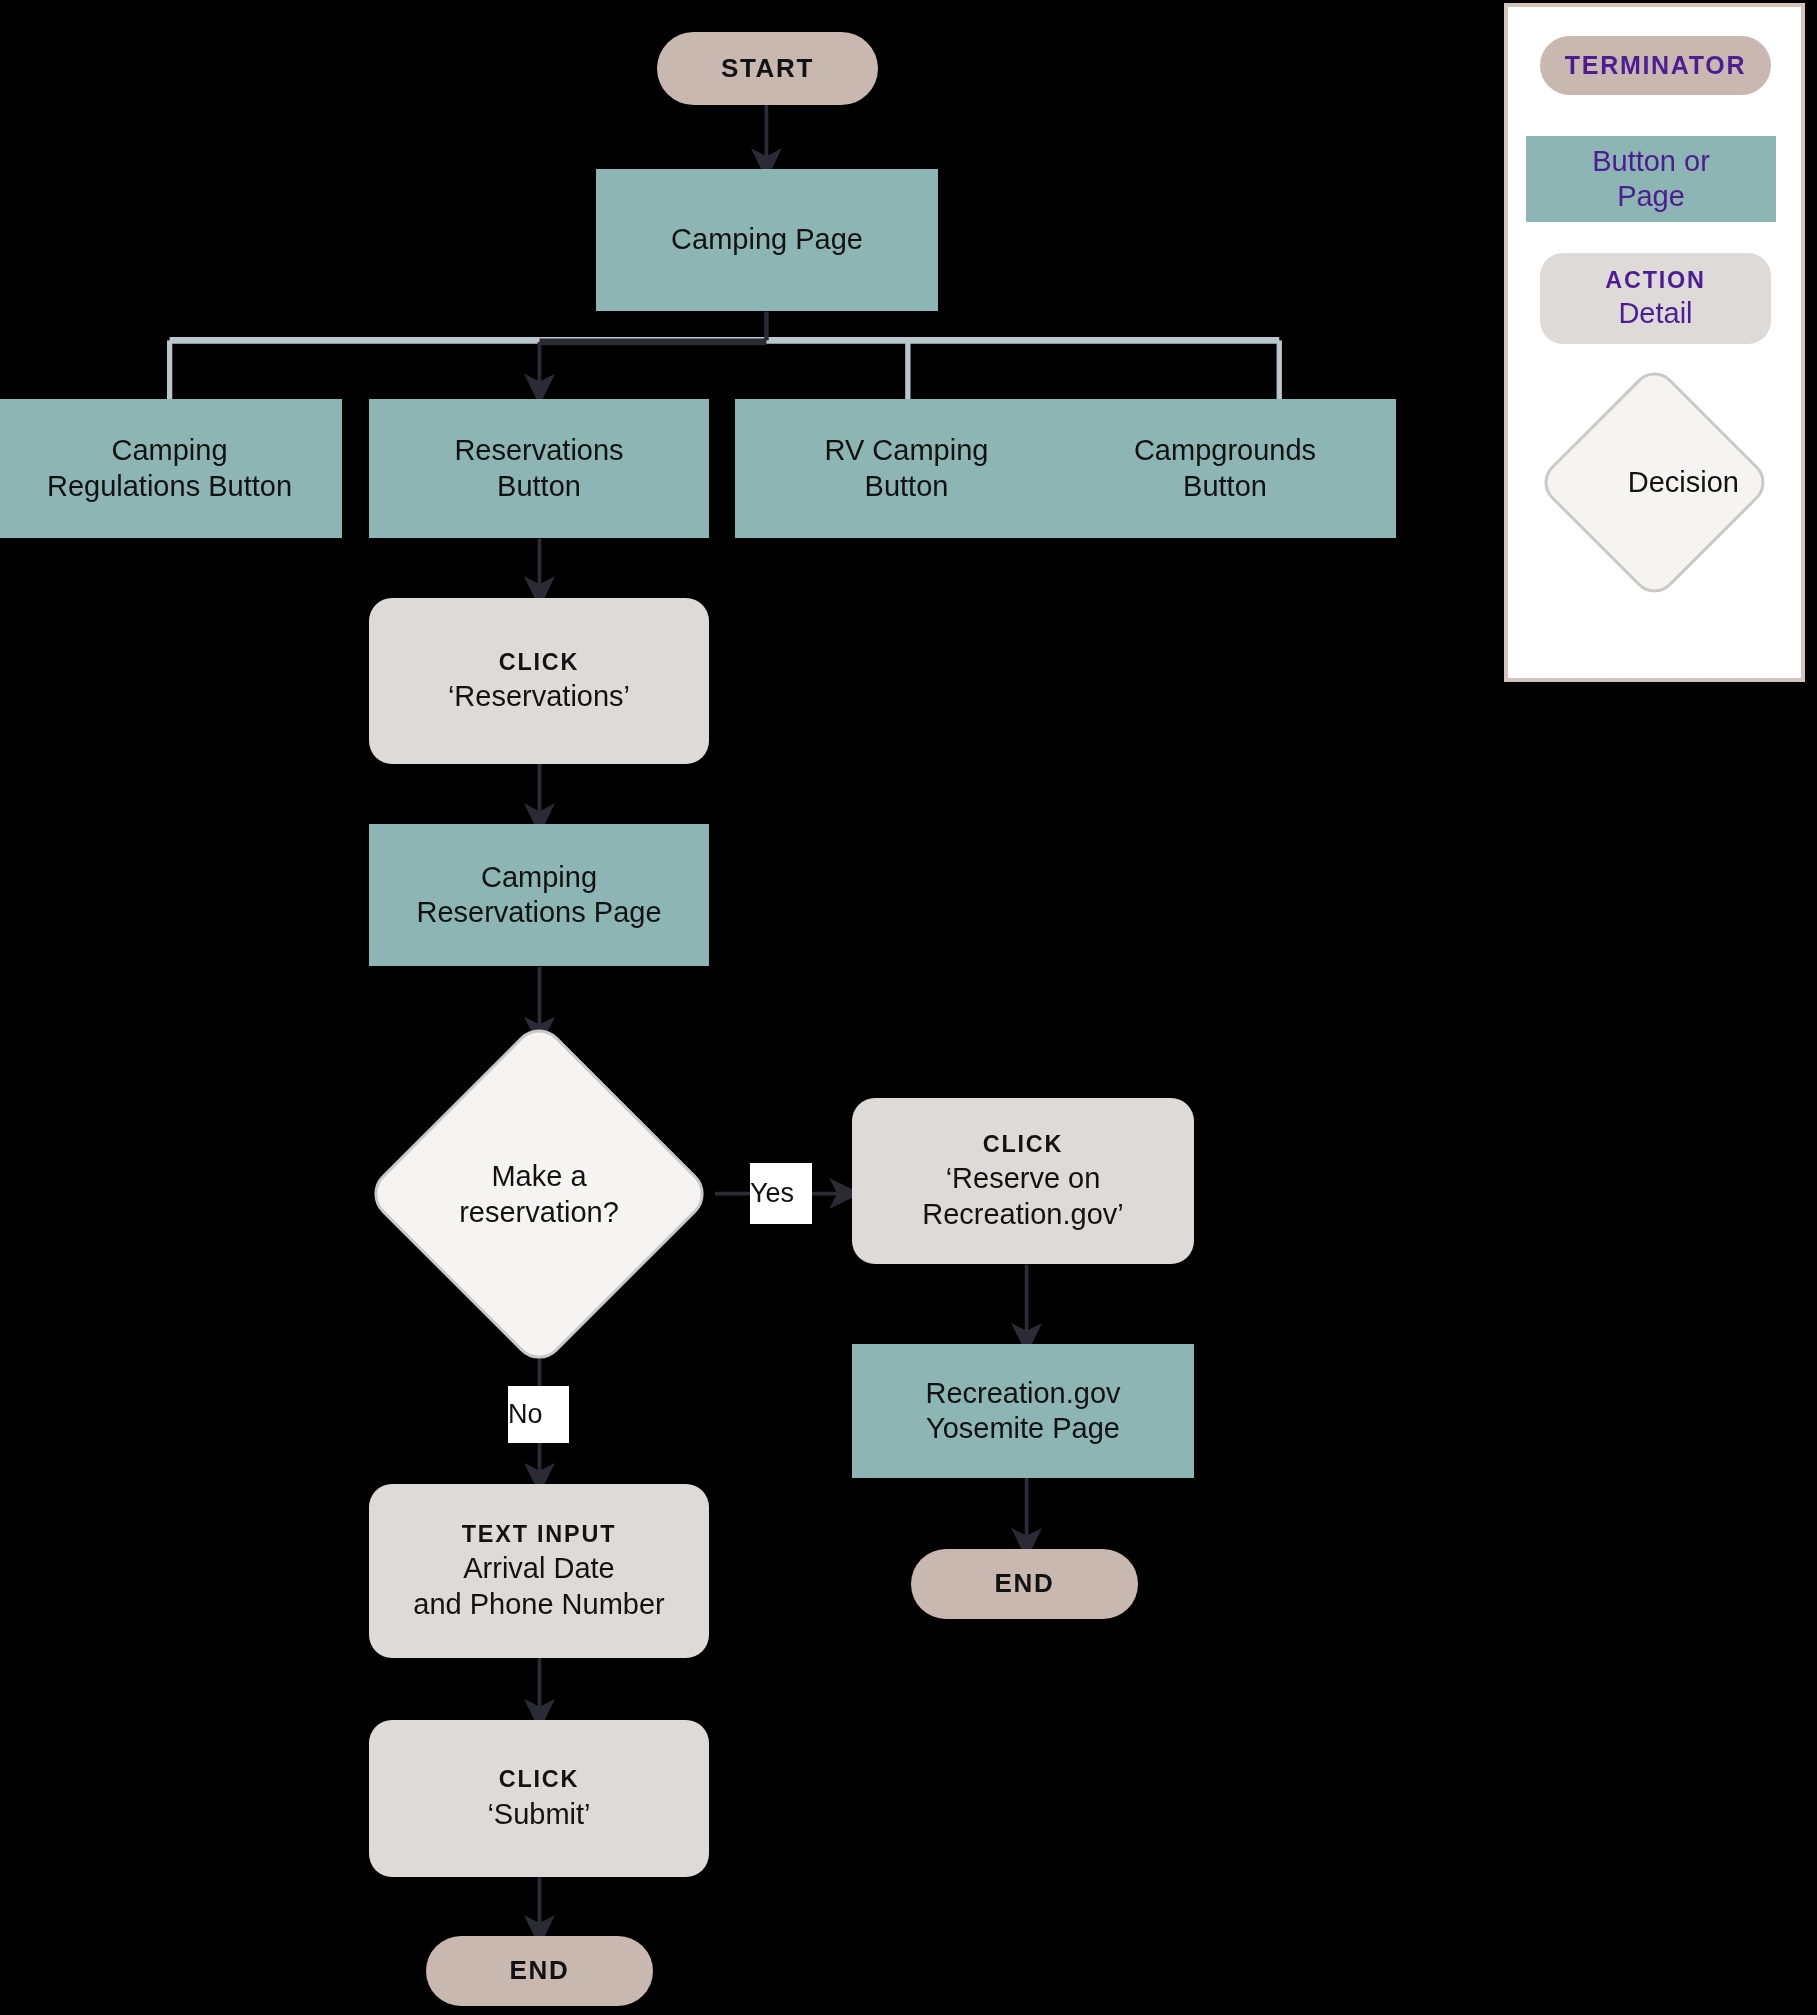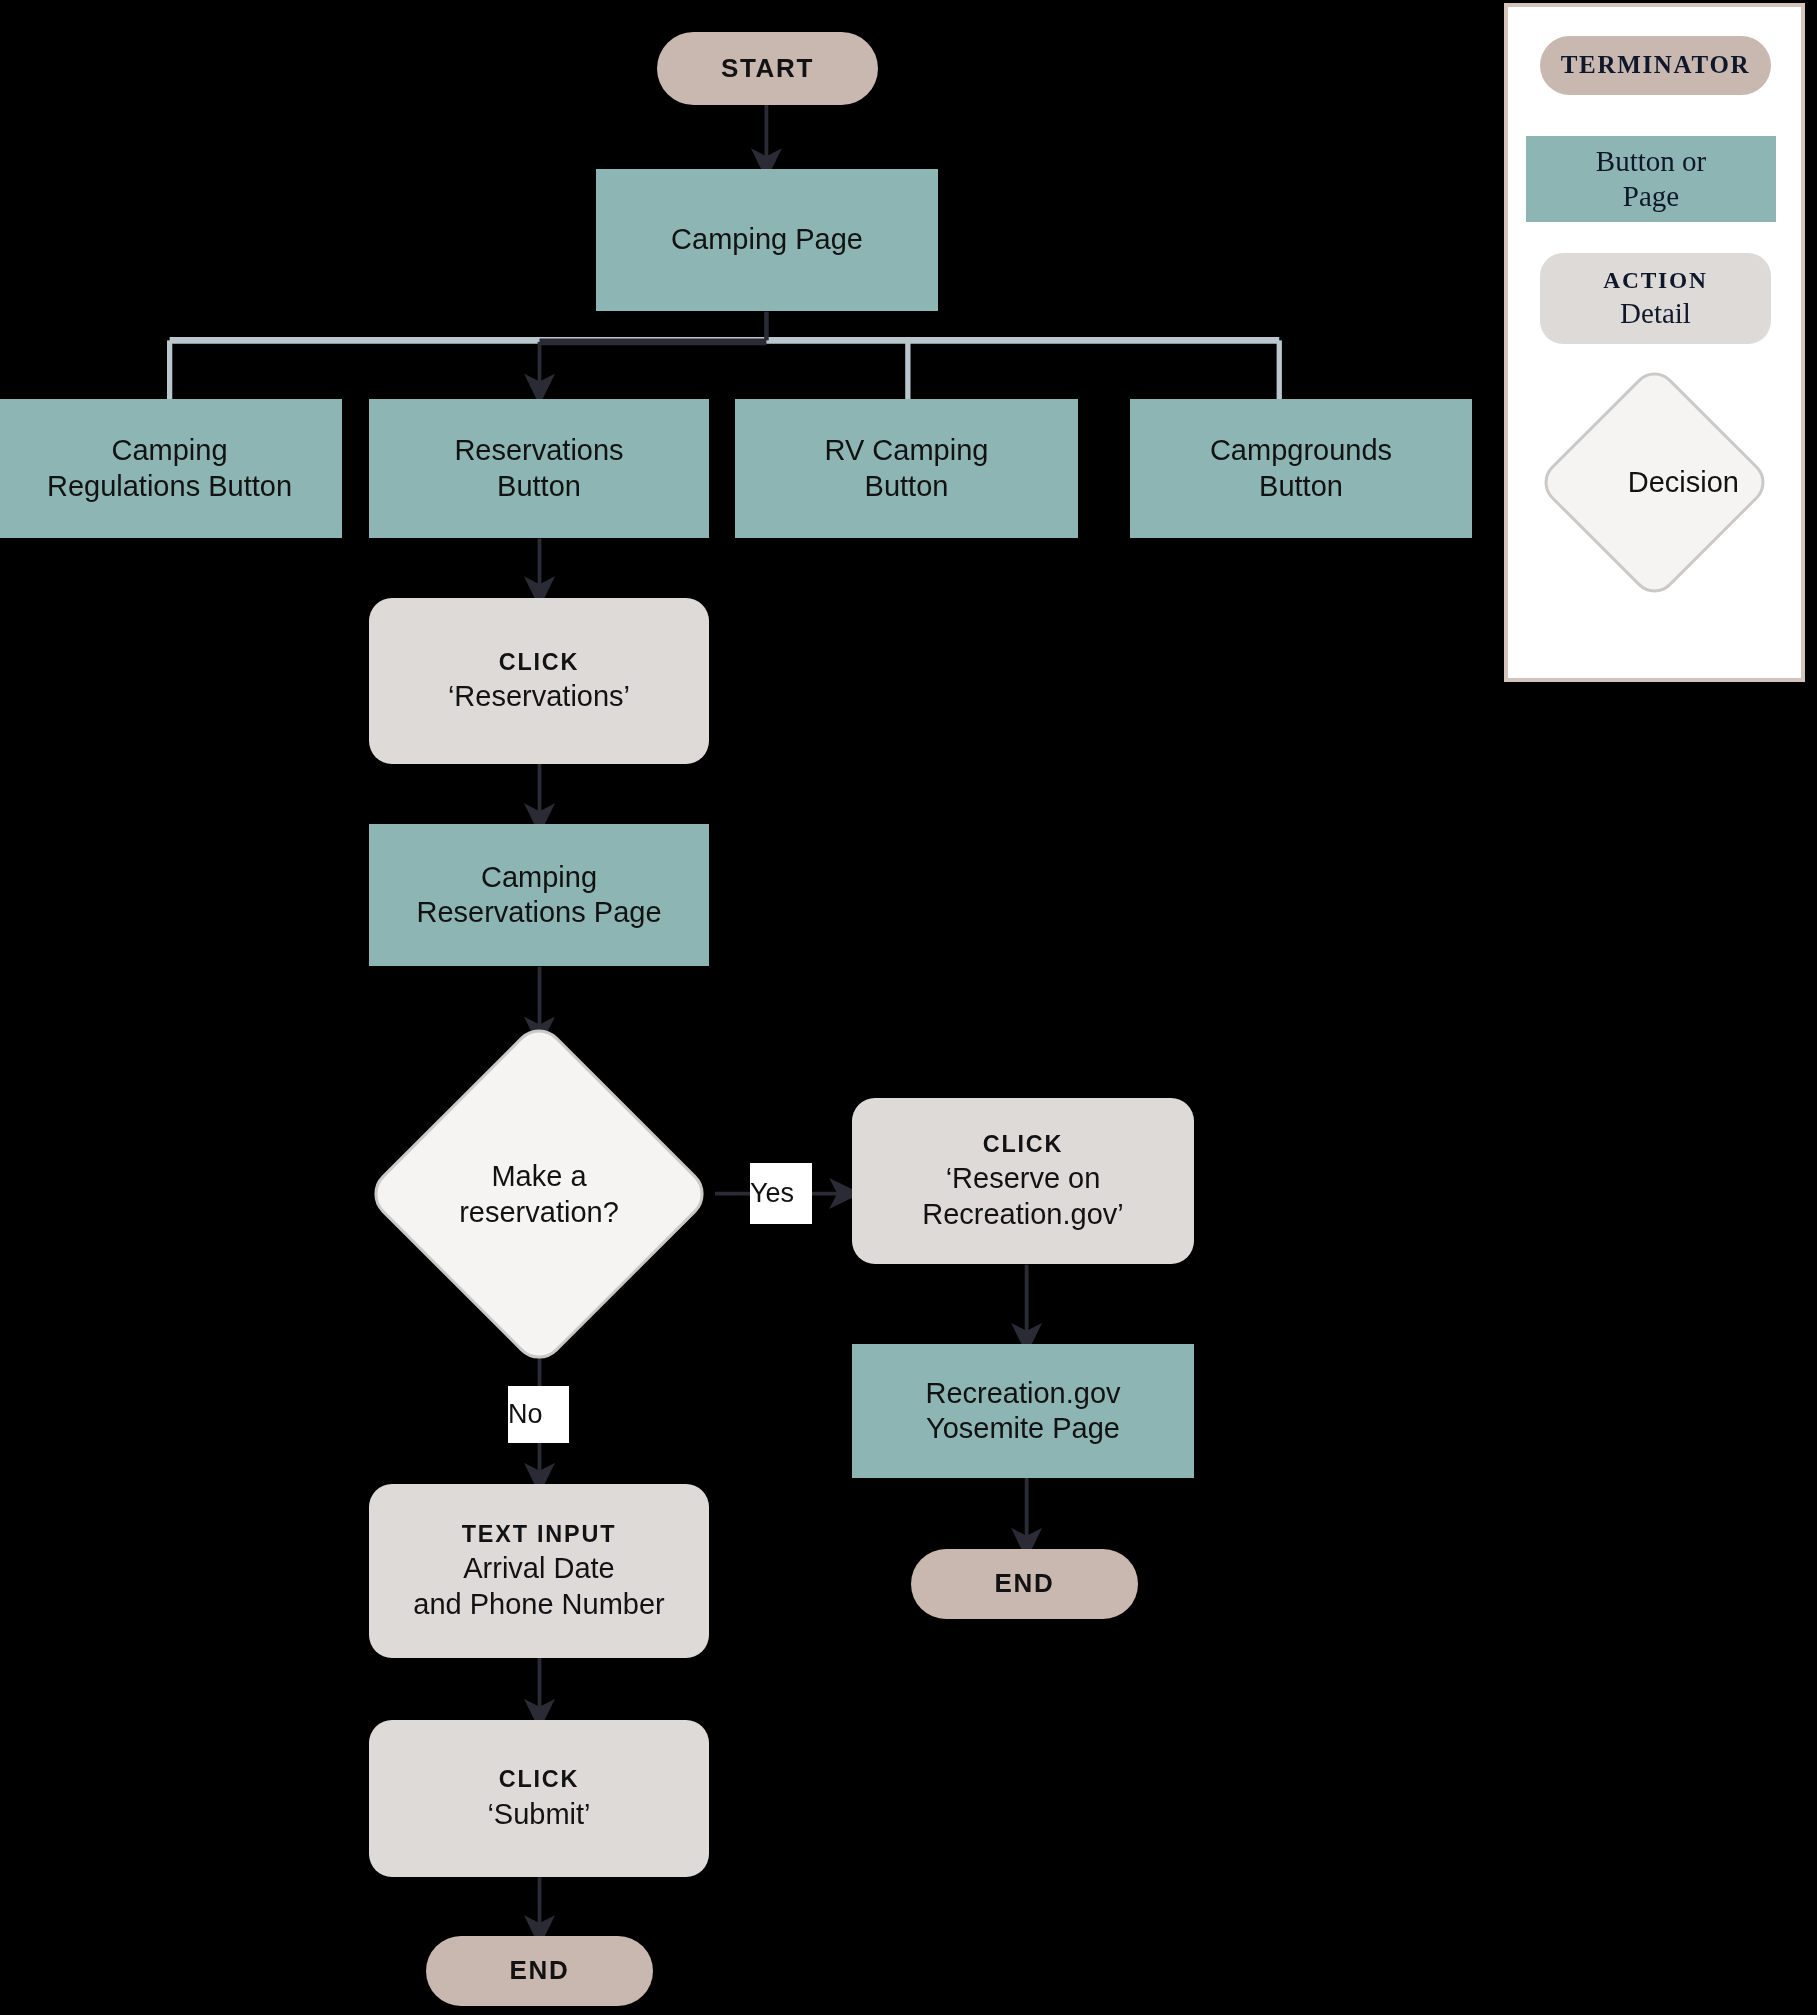--- a/index.html
+++ b/index.html
@@ -124,23 +124,22 @@
     box-sizing: border-box;
   }
   .lg-item {
     position: absolute;
     display: flex;
     flex-direction: column;
     align-items: center;
     justify-content: center;
     text-align: center;
     box-sizing: border-box;
-    color: #0f172a;
+    color: #4c1d95;
     line-height: 1.22;
-    font-family: Liberation Serif, serif;
   }
   .lg-terminator {
     background: #c9b8b0;
     border-radius: 756px;
     font-weight: 700;
     letter-spacing: 1.7px;
     font-size: 25px;
   }
   .lg-pagebox {
     background: #8cb5b3;
@@ -230,21 +229,21 @@
   <div class="node pagebox" style="left:369px; top:399px; width:340px; height:139px;">
     <span>Reservations</span>
     <span>Button</span>
   </div>
 
   <div class="node pagebox" style="left:735px; top:399px; width:343px; height:139px;">
     <span>RV Camping</span>
     <span>Button</span>
   </div>
 
-  <div class="node pagebox" style="left:1130px; top:399px; width:342px; height:139px;">
+  <div class="node pagebox" style="left:1054px; top:399px; width:342px; height:139px;">
     <span>Campgrounds</span>
     <span>Button</span>
   </div>
 
   <div class="node action" style="left:369px; top:598px; width:340px; height:166px;">
     <span class="act-head">CLICK</span>
     <span class="act-detail">‘Reservations’</span>
   </div>
 
   <div class="node pagebox" style="left:369px; top:824px; width:340px; height:142px;">

